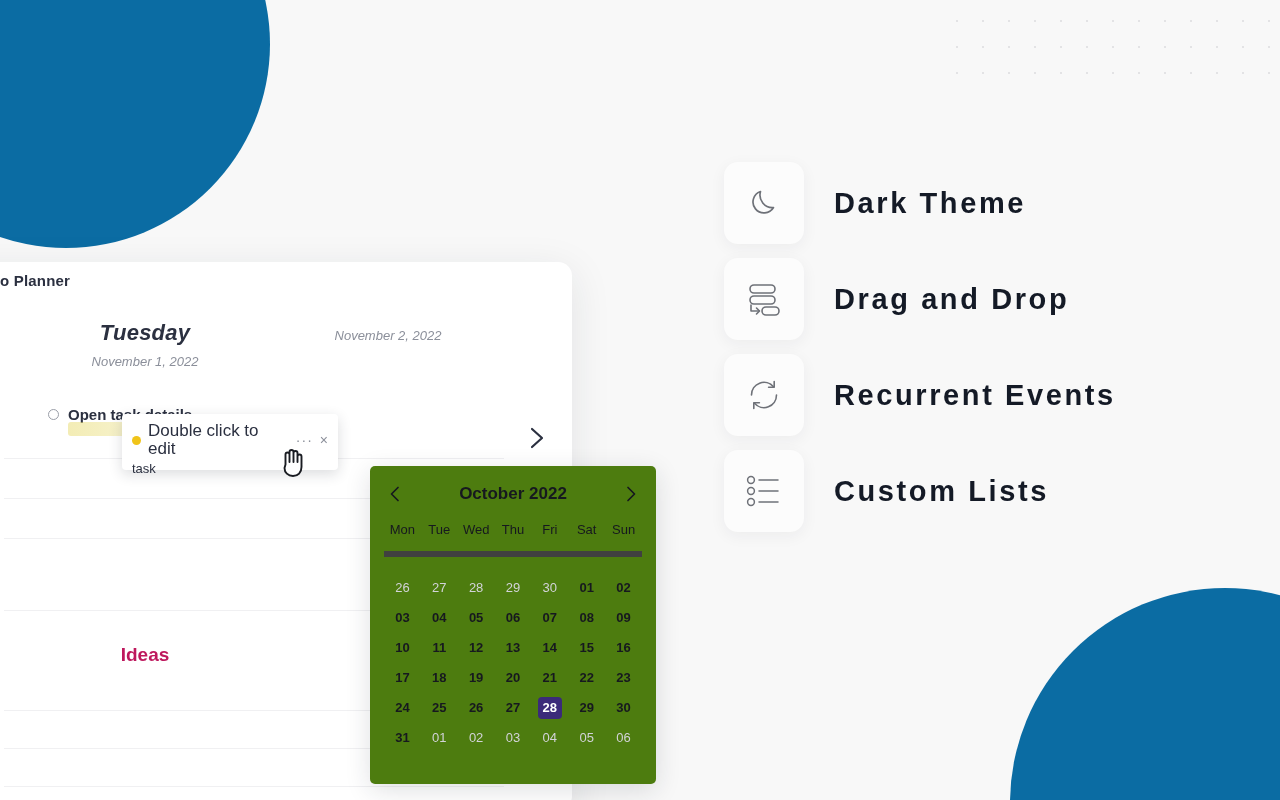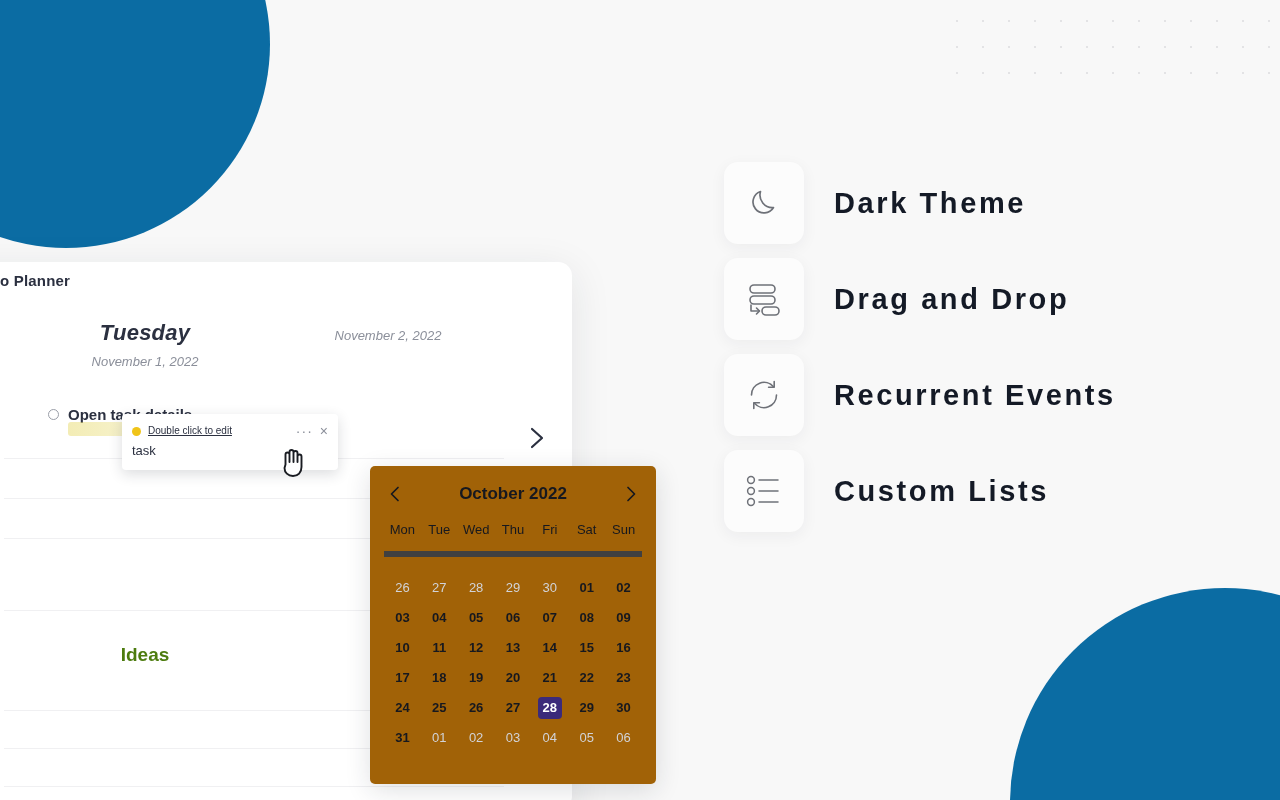--- a/index.html
+++ b/index.html
@@ -126,21 +126,21 @@
   }
 
   .ideas-title {
     position: absolute;
     left: 105px;
     top: 382px;
     width: 200px;
     text-align: center;
     font-size: 19px;
     font-weight: bold;
-    color: #4d7c0f;
+    color: #be185d;
   }
 
   .chev-next {
     position: absolute;
     left: 583px;
     top: 163px;
     width: 26px;
     height: 26px;
   }
   .chev-next svg { display: block; }
@@ -165,25 +165,24 @@
     gap: 7px;
   }
   .task-dot {
     width: 9px;
     height: 9px;
     border-radius: 50%;
     background: #f0c419;
     flex: none;
   }
   .task-card-text {
-    font-size: 10px;
+    font-size: 17px;
     color: #2b3040;
     line-height: 18px;
     flex: 1;
-    text-decoration: underline;
   }
   .task-card-more {
     font-size: 14px;
     color: #8b8f9a;
     letter-spacing: 1px;
     line-height: 10px;
     cursor: pointer;
   }
   .task-card-close {
     font-size: 14px;
@@ -206,21 +205,21 @@
     z-index: 30;
   }
 
   
   .calendar {
     position: absolute;
     left: 370px;
     top: 466px;
     width: 286px;
     height: 318px;
-    background: #a16207;
+    background: #4d7c0f;
     border-radius: 5px;
     box-shadow: 0 6px 26px rgba(30,35,50,0.14);
     z-index: 40;
     box-sizing: border-box;
   }
   .cal-head {
     position: relative;
     height: 56px;
     display: flex;
     align-items: center;

